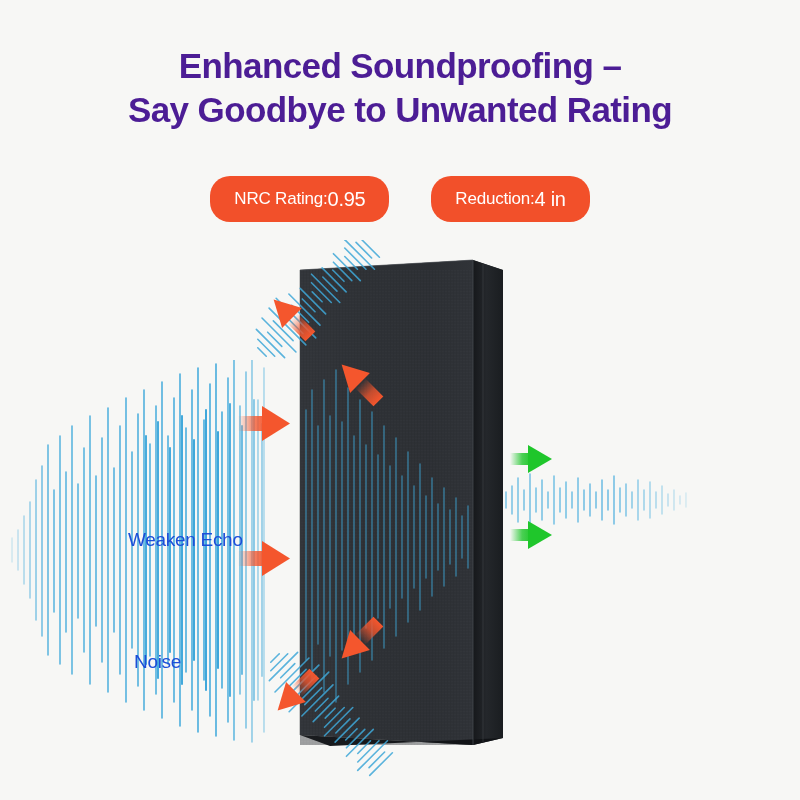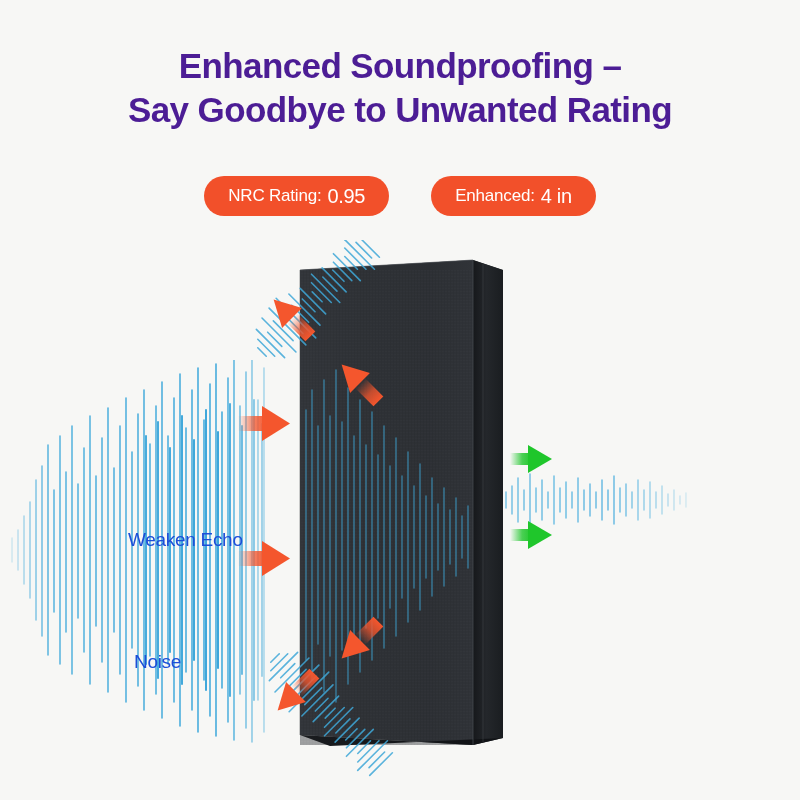--- a/index.html
+++ b/index.html
@@ -44,28 +44,27 @@
   .badges {
     position: absolute;
     top: 176px;
     left: 0;
     width: 800px;
     display: flex;
     justify-content: center;
     gap: 42px;
   }
   .badge {
-    height: 40px;
+    height: 46px;
     border-radius: 20px;
     background: #f2502a;
     color: #ffffff;
     display: flex;
     align-items: center;
     justify-content: center;
-    gap: 6px;
     padding: 0 24px;
     white-space: nowrap;
   }
   .badge-label {
     font-size: 17px;
     font-weight: 400;
     letter-spacing: -0.2px;
   }
   .badge-value {
     font-size: 20px;
@@ -112,21 +111,21 @@
     <span class="line">Enhanced Soundproofing –</span>
     <span class="line">Say Goodbye to Unwanted Rating</span>
   </h1>
 
   <div class="badges">
     <div class="badge">
       <span class="badge-label">NRC Rating:</span>
       <span class="badge-value">0.95</span>
     </div>
     <div class="badge">
-      <span class="badge-label">Enhanced:</span>
+      <span class="badge-label">Reduction:</span>
       <span class="badge-value">4 in</span>
     </div>
   </div>
 
   <div class="scene">
 
     <svg class="scene-svg" viewBox="0 0 800 560" xmlns="http://www.w3.org/2000/svg">
       <defs>
 
         <pattern id="weave" width="3" height="3" patternUnits="userSpaceOnUse">

